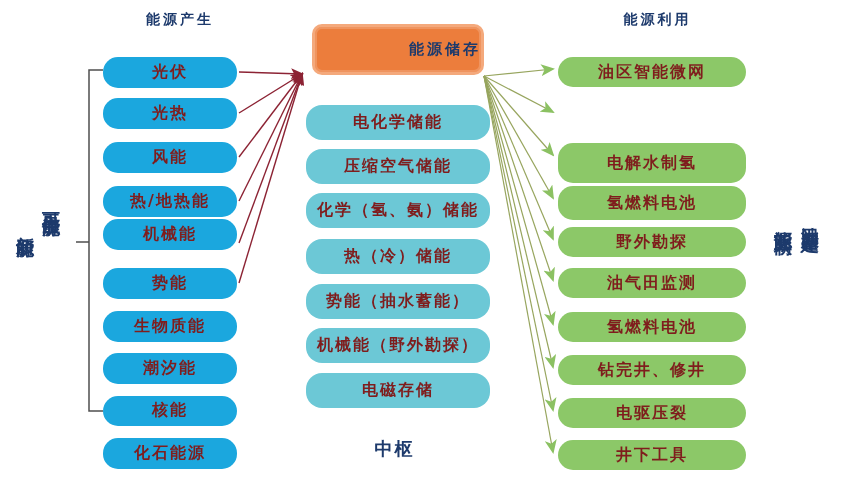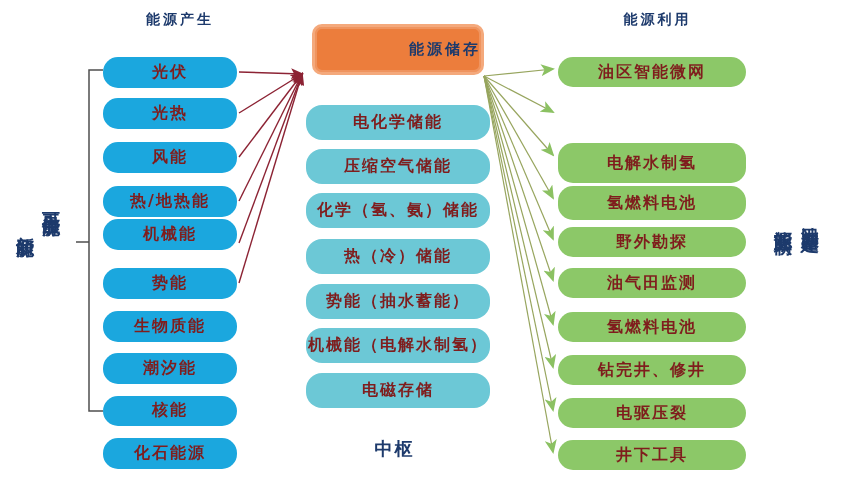--- a/index.html
+++ b/index.html
@@ -102,21 +102,21 @@
     <div class="node src" style="left: 103px; top: 267.5px; width: 134px; height: 31px;">势能</div>
     <div class="node src" style="left: 103px; top: 310.5px; width: 134px; height: 31px;">生物质能</div>
     <div class="node src" style="left: 103px; top: 352.5px; width: 134px; height: 31px;">潮汐能</div>
     <div class="node src" style="left: 103px; top: 395.5px; width: 134px; height: 30px;">核能</div>
     <div class="node src" style="left: 103px; top: 437.5px; width: 134px; height: 31px;">化石能源</div>
     <div class="node sto" style="left: 306px; top: 104.5px; width: 184px; height: 35px;">电化学储能</div>
     <div class="node sto" style="left: 306px; top: 148.5px; width: 184px; height: 35px;">压缩空气储能</div>
     <div class="node sto" style="left: 306px; top: 238.5px; width: 184px; height: 35px;">热（冷）储能</div>
     <div class="node sto" style="left: 306px; top: 192.5px; width: 184px; height: 35px;">化学（氢、氨）储能</div>
     <div class="node sto" style="left: 306px; top: 283.5px; width: 184px; height: 35px;">势能（抽水蓄能）</div>
-    <div class="node sto" style="left: 306px; top: 327.5px; width: 184px; height: 35px;">机械能（电解水制氢）</div>
+    <div class="node sto" style="left: 306px; top: 327.5px; width: 184px; height: 35px;">机械能（野外勘探）</div>
     <div class="node sto" style="left: 306px; top: 372.5px; width: 184px; height: 35px;">电磁存储</div>
     <div class="node use" style="left: 558px; top: 57px; width: 188px; height: 30px;">油区智能微网</div>
     <div class="node use" style="left: 558px; top: 143px; width: 188px; height: 40px;">电解水制氢</div>
     <div class="node use" style="left: 558px; top: 186px; width: 188px; height: 34px;">氢燃料电池</div>
     <div class="node use" style="left: 558px; top: 227px; width: 188px; height: 30px;">野外勘探</div>
     <div class="node use" style="left: 558px; top: 268px; width: 188px; height: 30px;">油气田监测</div>
     <div class="node use" style="left: 558px; top: 312px; width: 188px; height: 30px;">氢燃料电池</div>
     <div class="node use" style="left: 558px; top: 355px; width: 188px; height: 30px;">钻完井、修井</div>
     <div class="node use" style="left: 558px; top: 398px; width: 188px; height: 30px;">电驱压裂</div>
     <div class="node use" style="left: 558px; top: 440px; width: 188px; height: 30px;">井下工具</div>

